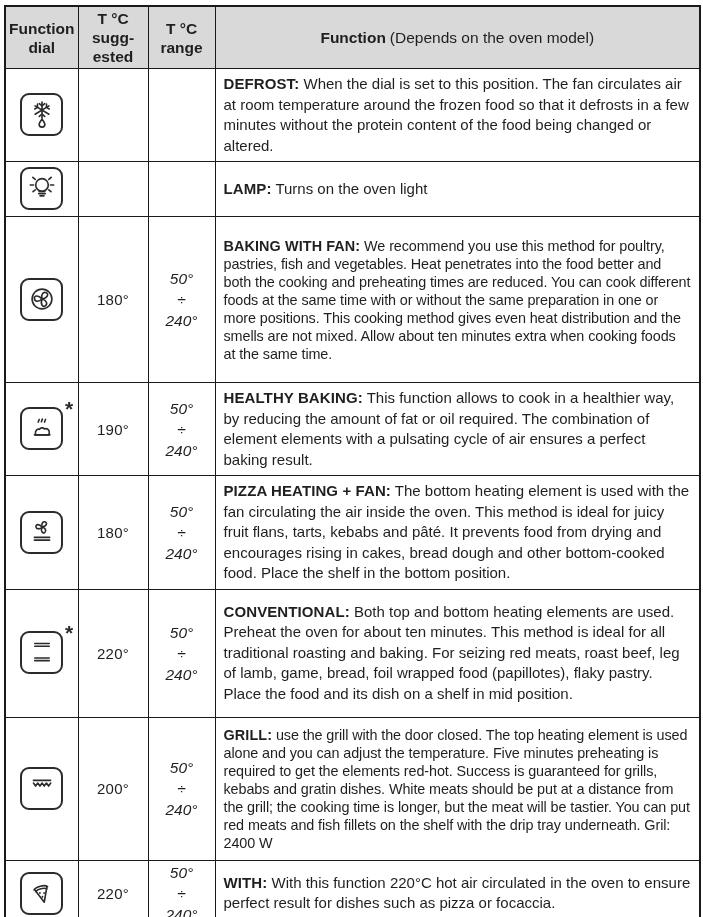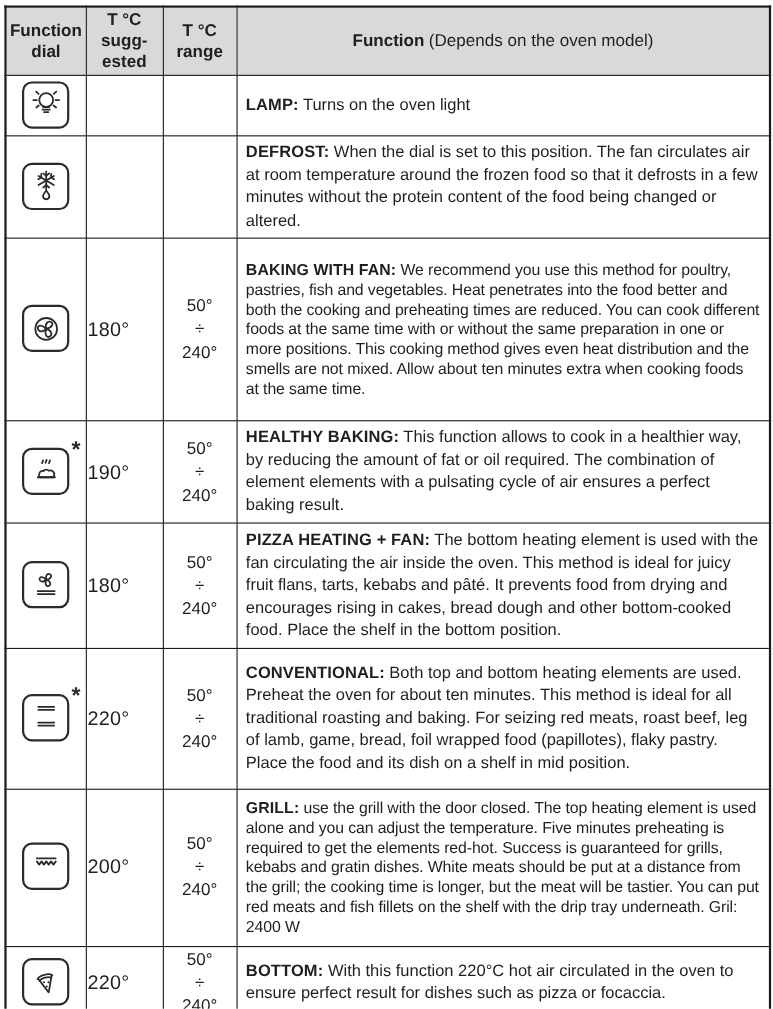--- a/index.html
+++ b/index.html
@@ -24,22 +24,22 @@
   .cell-icon{text-align:center;vertical-align:middle;}
   .icon-wrap{position:relative;display:inline-block;width:43px;height:43px;}
   .icon-box{
     display:flex;align-items:center;justify-content:center;box-sizing:border-box;
     width:43px;height:43px;border:2px solid #2b2b2b;border-radius:9px;background:#fff;
   }
   .icon-box svg{width:36px;height:36px;display:block;}
   .asterisk{
     position:absolute;top:-10px;right:-10px;font-size:21px;font-weight:bold;color:#2b2b2b;
   }
-  .cell-temp{font-size:18px;text-align:left;vertical-align:middle;letter-spacing:0.2px;}
-  .cell-range{font-size:15.5px;text-align:center;vertical-align:middle;line-height:21px;}
+  .cell-temp{font-size:15px;text-align:center;vertical-align:middle;letter-spacing:0.2px;}
+  .cell-range{font-size:15.5px;text-align:center;vertical-align:middle;line-height:21px;font-style:italic;}
   .cell-desc{
     font-size:15px;line-height:20.5px;padding:5px 8px 5px 8px;vertical-align:middle;
   }
   .cell-desc b{letter-spacing:0.1px;}
   .cell-desc.dense{font-size:14.4px;line-height:18px;letter-spacing:-0.1px;}
 </style>
 </head>
 <body>
 
 <div class="frame">
@@ -64,48 +64,48 @@
         <th>
           <div>T °C</div>
           <div>range</div>
         </th>
         <th>
           <span class="fn-bold">Function</span><span class="fn-normal">(Depends on the oven model)</span>
         </th>
       </tr>
     </thead>
     <tbody>
-        <tr style="height: 55px;">
-          <td class="cell-icon"><span class="icon-wrap"><span class="icon-box">
-                <svg viewBox="0 0 40 40">
-                  <g stroke="#2b2b2b" stroke-width="1.8" fill="none" stroke-linecap="round" stroke-linejoin="round">
-                    <circle cx="20" cy="15.5" r="7"></circle>
-                    <path d="M16.8 22.6 h6.4 M16.3 25.1 h7.4 M17.8 27.6 h4.4"></path>
-                    <path d="M7 15.5 h3.6 M29.4 15.5 h3.6 M9.8 7 l2.6 2.3 M27.6 9.3 l2.6 -2.3 M10 23 l2.5 -2 M27.5 21 l2.5 2"></path>
-                  </g>
-                </svg>
-              </span></span></td>
-          <td class="cell-temp"></td>
-          <td class="cell-range"></td>
-          <td class="cell-desc"><b>LAMP:</b> <span>Turns on the oven light</span></td>
-        </tr>
         <tr style="height: 88px;">
           <td class="cell-icon"><span class="icon-wrap"><span class="icon-box">
                 <svg viewBox="0 0 40 40">
                   <g stroke="#2b2b2b" stroke-width="1.8" fill="none" stroke-linecap="round" stroke-linejoin="round">
                     <path d="M20 5.5 V23.5 M12.3 9.9 L27.7 19.1 M27.7 9.9 L12.3 19.1"></path>
                     <path d="M17 7.4 L20 9.9 L23 7.4 M17 21.6 L20 19.1 L23 21.6"></path>
                     <path d="M12 13.3 L15 11.5 L15 7.9 M28 13.3 L25 11.5 L25 7.9"></path>
                     <path d="M20 24.6 c-2.1 2.7 -3.2 4.2 -3.2 5.7 a3.2 3.2 0 0 0 6.4 0 c0 -1.5 -1.1 -3 -3.2 -5.7 z"></path>
                   </g>
                 </svg>
               </span></span></td>
           <td class="cell-temp"></td>
           <td class="cell-range"></td>
           <td class="cell-desc"><b>DEFROST:</b> <span>When the dial is set to this position. The fan circulates air at room temperature around the frozen food so that it defrosts in a few minutes without the protein content of the food being changed or altered.</span></td>
+        </tr>
+        <tr style="height: 55px;">
+          <td class="cell-icon"><span class="icon-wrap"><span class="icon-box">
+                <svg viewBox="0 0 40 40">
+                  <g stroke="#2b2b2b" stroke-width="1.8" fill="none" stroke-linecap="round" stroke-linejoin="round">
+                    <circle cx="20" cy="15.5" r="7"></circle>
+                    <path d="M16.8 22.6 h6.4 M16.3 25.1 h7.4 M17.8 27.6 h4.4"></path>
+                    <path d="M7 15.5 h3.6 M29.4 15.5 h3.6 M9.8 7 l2.6 2.3 M27.6 9.3 l2.6 -2.3 M10 23 l2.5 -2 M27.5 21 l2.5 2"></path>
+                  </g>
+                </svg>
+              </span></span></td>
+          <td class="cell-temp"></td>
+          <td class="cell-range"></td>
+          <td class="cell-desc"><b>LAMP:</b> <span>Turns on the oven light</span></td>
         </tr>
         <tr style="height: 166px;">
           <td class="cell-icon"><span class="icon-wrap"><span class="icon-box">
                 <svg viewBox="0 0 40 40">
                   <g stroke="#2b2b2b" stroke-width="1.8" fill="none" stroke-linecap="round" stroke-linejoin="round">
                     <circle cx="20" cy="20" r="11"></circle>
                     <path d="M20 20 C18.6 14.6 21.6 11.6 24.8 13 C27.6 14.2 26.6 18.8 20 20 Z"></path>
                     <path d="M20 20 C18.6 14.6 21.6 11.6 24.8 13 C27.6 14.2 26.6 18.8 20 20 Z" transform="rotate(120 20 20)"></path>
                     <path d="M20 20 C18.6 14.6 21.6 11.6 24.8 13 C27.6 14.2 26.6 18.8 20 20 Z" transform="rotate(240 20 20)"></path>
                   </g>
@@ -205,17 +205,17 @@
                     <circle cx="19.5" cy="24.2" r="1.05" fill="#2b2b2b"></circle>
                   </g>
                 </svg>
               </span></span></td>
           <td class="cell-temp">220°</td>
           <td class="cell-range">
             <div>50°</div>
             <div>÷</div>
             <div>240°</div>
           </td>
-          <td class="cell-desc"><b>BOTTOM:</b> <span>With this function 220°C hot air circulated in the oven to ensure perfect result for dishes such as pizza or focaccia.</span></td>
+          <td class="cell-desc"><b>WITH:</b> <span>With this function 220°C hot air circulated in the oven to ensure perfect result for dishes such as pizza or focaccia.</span></td>
         </tr>
       </tbody>
   </table>
 </div>
 
 </body></html>

